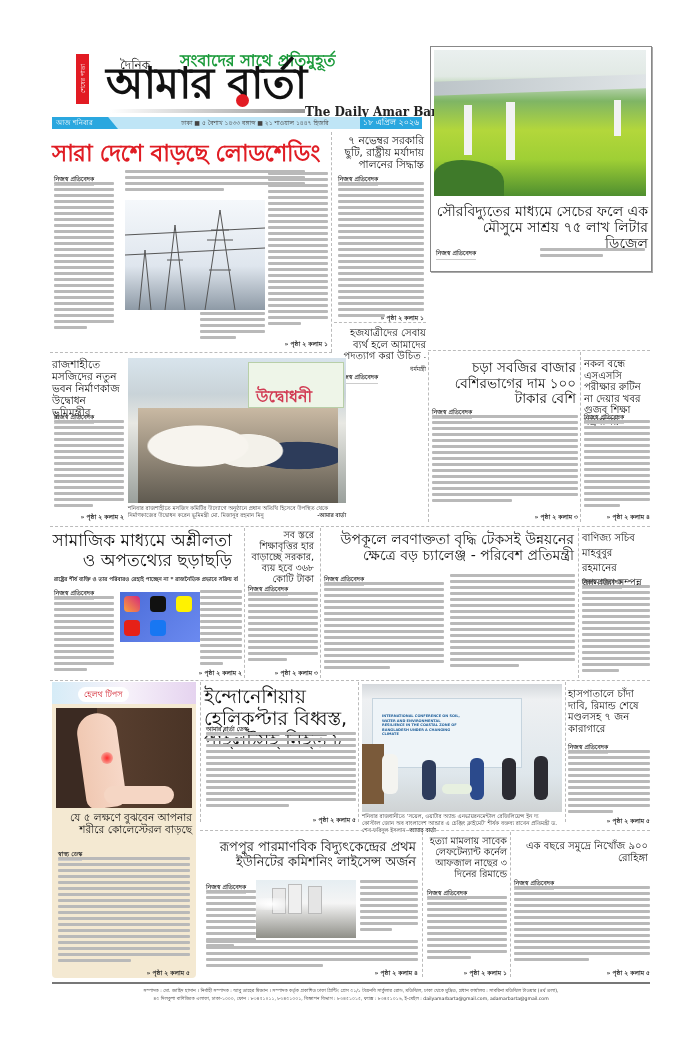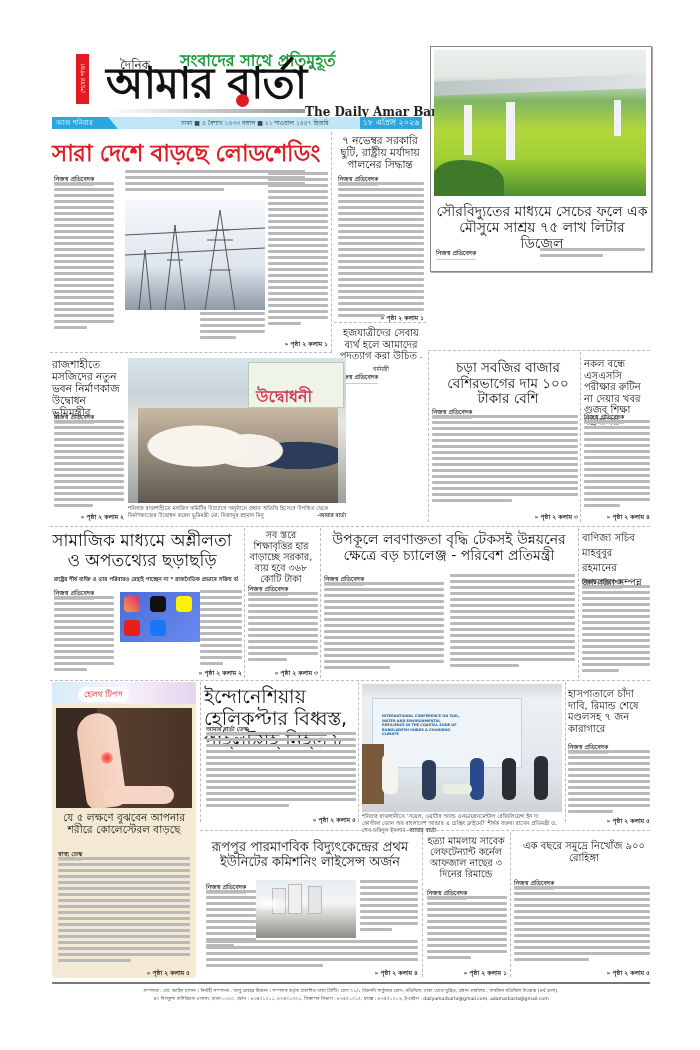--- a/index.html
+++ b/index.html
@@ -5,21 +5,21 @@
 *{box-sizing:border-box;margin:0;padding:0}
 html,body{width:700px;height:1050px;background:#fff;overflow:hidden}
 body{font-family:"DejaVu Sans",sans-serif;color:#222;position:relative}
 .abs{position:absolute}
 .filler{display:block;height:3px;background:#b9b9b9;margin:0 0 3px 0;border-radius:1px}
 .fill-block{overflow:hidden}
 .byline{font-size:6px;color:#333;font-weight:bold;border-bottom:1px solid #ccc;display:inline-block;margin:2px 0 3px}
 .cont{font-size:6px;color:#222;text-align:right;font-weight:bold}
 .dash-h{border-top:1px dashed #bbb}
 .dash-v{border-left:1px dashed #bbb}
-.hl{font-family:"DejaVu Sans",sans-serif;color:#111;line-height:1.15;text-align:center}
+.hl{font-family:"DejaVu Sans",sans-serif;color:#111;line-height:1.15;text-align:right}
 .photo{overflow:hidden}
 .cap{font-size:5.5px;color:#333;line-height:1.3}
 
 
 #side-tag{left:76px;top:54px;width:13px;height:50px;background:#e21b23;color:#fff;font-size:6px;writing-mode:vertical-rl;transform:rotate(180deg);text-align:center;line-height:13px}
 #slogan{left:180px;top:48px;font-size:16px;color:#1a9a3a;font-weight:bold}
 #sabbr{left:120px;top:56px;font-size:12px;color:#111}
 #logo{left:106px;top:58px;font-size:43px;font-weight:900;color:#111;letter-spacing:-1px;font-family:"DejaVu Sans",sans-serif;line-height:50px}
 #logo-dot{left:236px;top:94px;width:13px;height:13px;border-radius:50%;background:#e21b23}
 #logo-swoosh{left:110px;top:109px;width:195px;height:4px;background:linear-gradient(90deg,#fff,#999)}

